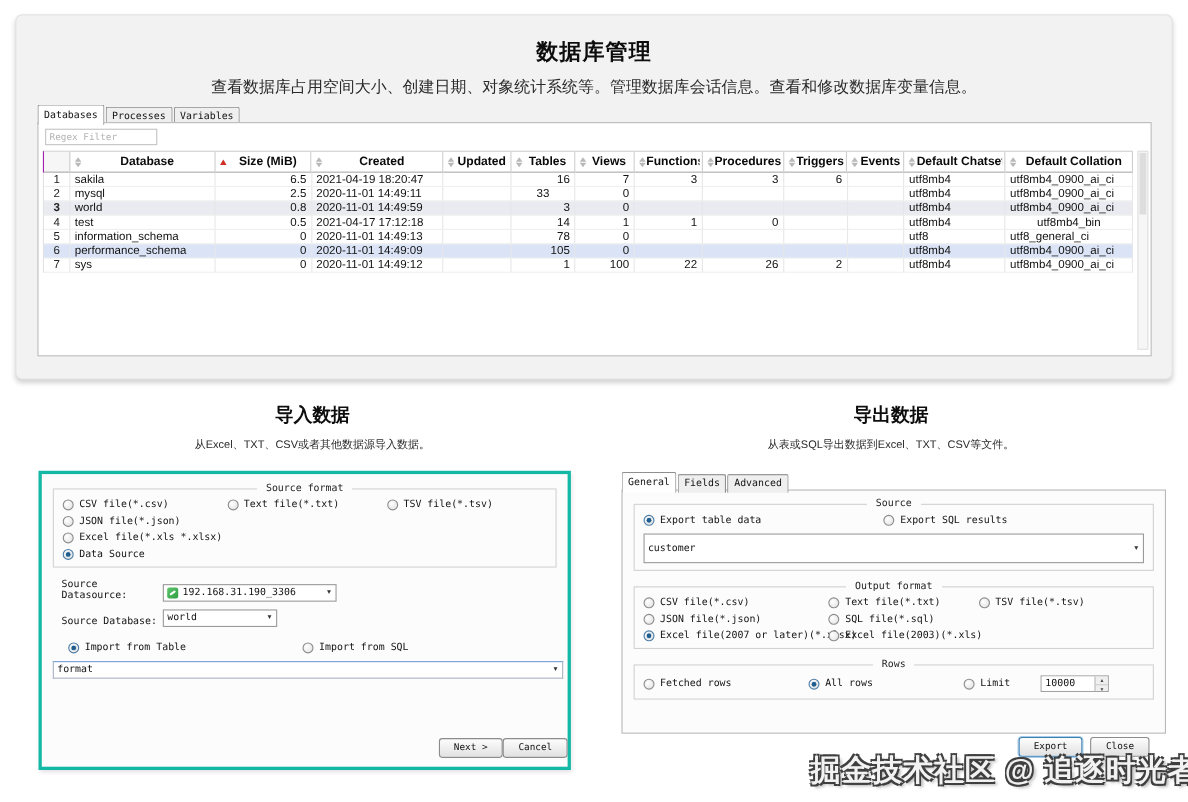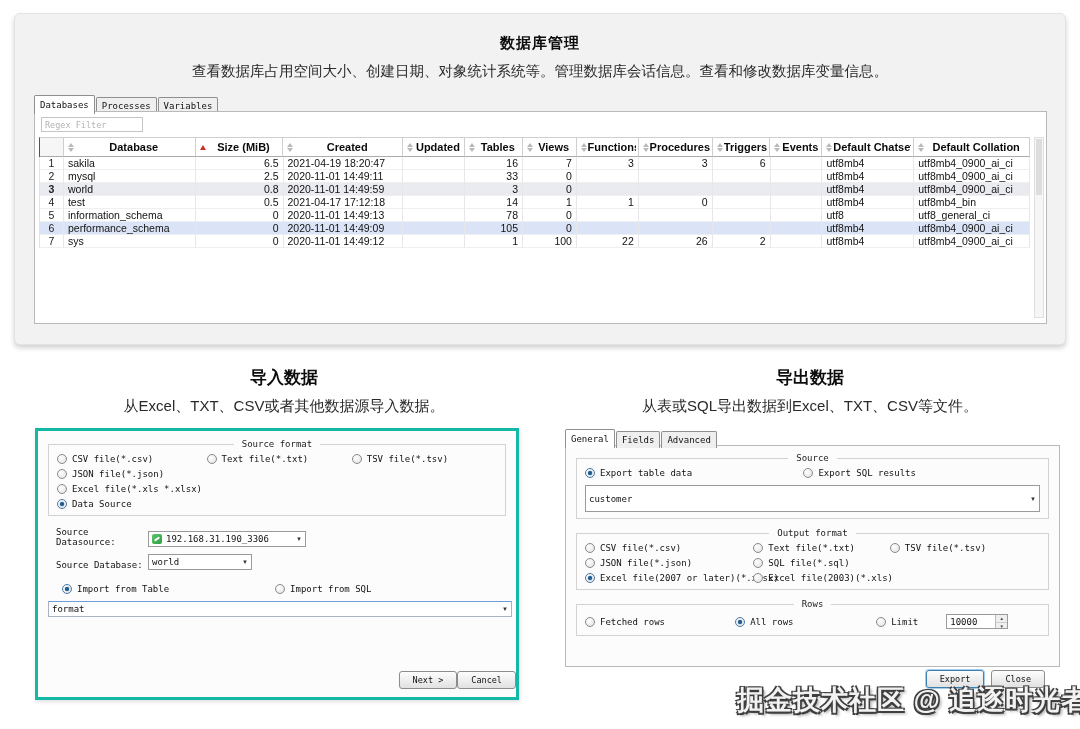--- a/index.html
+++ b/index.html
@@ -3,21 +3,21 @@
 <meta charset="utf-8">
 <style>
   * { box-sizing: border-box; margin:0; padding:0; }
   html,body { width:1080px; height:729px; }
   body { position:relative; background:#fff; font-family:"Liberation Sans", sans-serif; overflow:hidden; }
 
   
   .top-card { position:absolute; left:14px; top:13px; width:1052px; height:332px;
     background:#f2f2f3; border:1px solid #e3e3e3; border-radius:6px;
     box-shadow:0 3px 5px rgba(0,0,0,0.18); }
-  .db-title { margin-top:20px; text-align:center; font-size:15px; font-weight:bold; color:#0d0d0d; letter-spacing:1px;}
+  .db-title { margin-top:20px; text-align:center; font-size:20px; font-weight:bold; color:#0d0d0d; letter-spacing:1px;}
   .db-subtitle { margin-top:9px; text-align:center; font-size:14.5px; color:#2a2a2a; }
 
   .db-tabs { position:absolute; left:19px; top:81px; display:flex; align-items:flex-end; }
   .wtab { font:9px "DejaVu Sans Mono", monospace; color:#111; padding:3px 5px; background:#efefef;
     border:1px solid #8f8f8f; border-bottom:none; border-radius:2px 2px 0 0; margin-right:1px; position:relative; z-index:1; cursor:default;}
   .wtab.active { background:#fff; padding-top:4px; padding-bottom:4px; z-index:3; }
 
   .table-area { position:absolute; left:19px; top:97px; width:1013px; height:213px;
     background:#fff; border:1px solid #b9b9b9; z-index:2; }
   .filter-input { position:absolute; left:6px; top:5px; width:102px; height:15px;
@@ -44,21 +44,21 @@
   .td.num { text-align:center; padding:0 1px; color:#222; }
   .tr.focused .td.num { font-weight:bold; }
   .a-l { text-align:left; } .a-r { text-align:right; } .a-c { text-align:center; }
 
   .vscroll { position:absolute; right:2px; top:25px; bottom:5px; width:10px;
     background:#f6f6f6; border:1px solid #e0e0e0; }
   .vscroll .thumb { position:absolute; left:1px; right:1px; top:1px; height:56px; background:#dddddd; }
 
   
   .sec-title { margin-top:14px; text-align:center; font-size:17px; font-weight:bold; color:#0d0d0d; }
-  .sec-subtitle { margin-top:8px; text-align:center; font-size:15px; color:#2a2a2a; }
+  .sec-subtitle { margin-top:8px; text-align:center; font-size:10px; color:#2a2a2a; }
   .import-sec { position:absolute; left:28px; top:352px; width:512px; height:360px; }
   .export-sec { position:absolute; left:553px; top:352px; width:514px; height:360px; }
 
   .dialog { position:absolute; left:7px; top:76px; width:484px; height:272px;
     background:#fcfcfc; border:3px solid #14b8a6; box-shadow:1px 2px 4px rgba(0,0,0,0.12); }
 
   fieldset { border:1px solid #d2d2d2; padding:3px 8px 6px; background:transparent; }
   legend { margin:0 auto; padding:0 8px; font:9px "DejaVu Sans Mono", monospace; color:#222; text-align:center; }
   .rgrid { display:grid; row-gap:5px; padding-top:2px; }
 
@@ -217,21 +217,21 @@
             <div class="td a-r" style="width: 52px;"></div>
             <div class="td a-l" style="width: 92px;">utf8mb4</div>
             <div class="td a-l" style="width: 116px;">utf8mb4_0900_ai_ci</div>
           </div>
           <div class="tr">
             <div class="td a-c num" style="width: 24px;">2</div>
             <div class="td a-l" style="width: 132px;">mysql</div>
             <div class="td a-r" style="width: 88px;">2.5</div>
             <div class="td a-l" style="width: 120px;">2020-11-01 14:49:11</div>
             <div class="td a-l" style="width: 62px;"></div>
-            <div class="td a-r" style="width: 58px;">33</div>
+            <div class="td a-r" style="width: 58px; text-align: center;">33</div>
             <div class="td a-r" style="width: 54px;">0</div>
             <div class="td a-r" style="width: 62px;"></div>
             <div class="td a-r" style="width: 74px;"></div>
             <div class="td a-r" style="width: 58px;"></div>
             <div class="td a-r" style="width: 52px;"></div>
             <div class="td a-l" style="width: 92px;">utf8mb4</div>
             <div class="td a-l" style="width: 116px;">utf8mb4_0900_ai_ci</div>
           </div>
           <div class="tr hl-gray focused">
             <div class="td a-c num" style="width: 24px;">3</div>
@@ -254,21 +254,21 @@
             <div class="td a-r" style="width: 88px;">0.5</div>
             <div class="td a-l" style="width: 120px;">2021-04-17 17:12:18</div>
             <div class="td a-l" style="width: 62px;"></div>
             <div class="td a-r" style="width: 58px;">14</div>
             <div class="td a-r" style="width: 54px;">1</div>
             <div class="td a-r" style="width: 62px;">1</div>
             <div class="td a-r" style="width: 74px;">0</div>
             <div class="td a-r" style="width: 58px;"></div>
             <div class="td a-r" style="width: 52px;"></div>
             <div class="td a-l" style="width: 92px;">utf8mb4</div>
-            <div class="td a-l" style="width: 116px;">utf8mb4_bin</div>
+            <div class="td a-l" style="width: 116px; text-align: center;">utf8mb4_bin</div>
           </div>
           <div class="tr">
             <div class="td a-c num" style="width: 24px;">5</div>
             <div class="td a-l" style="width: 132px;">information_schema</div>
             <div class="td a-r" style="width: 88px;">0</div>
             <div class="td a-l" style="width: 120px;">2020-11-01 14:49:13</div>
             <div class="td a-l" style="width: 62px;"></div>
             <div class="td a-r" style="width: 58px;">78</div>
             <div class="td a-r" style="width: 54px;">0</div>
             <div class="td a-r" style="width: 62px;"></div>

